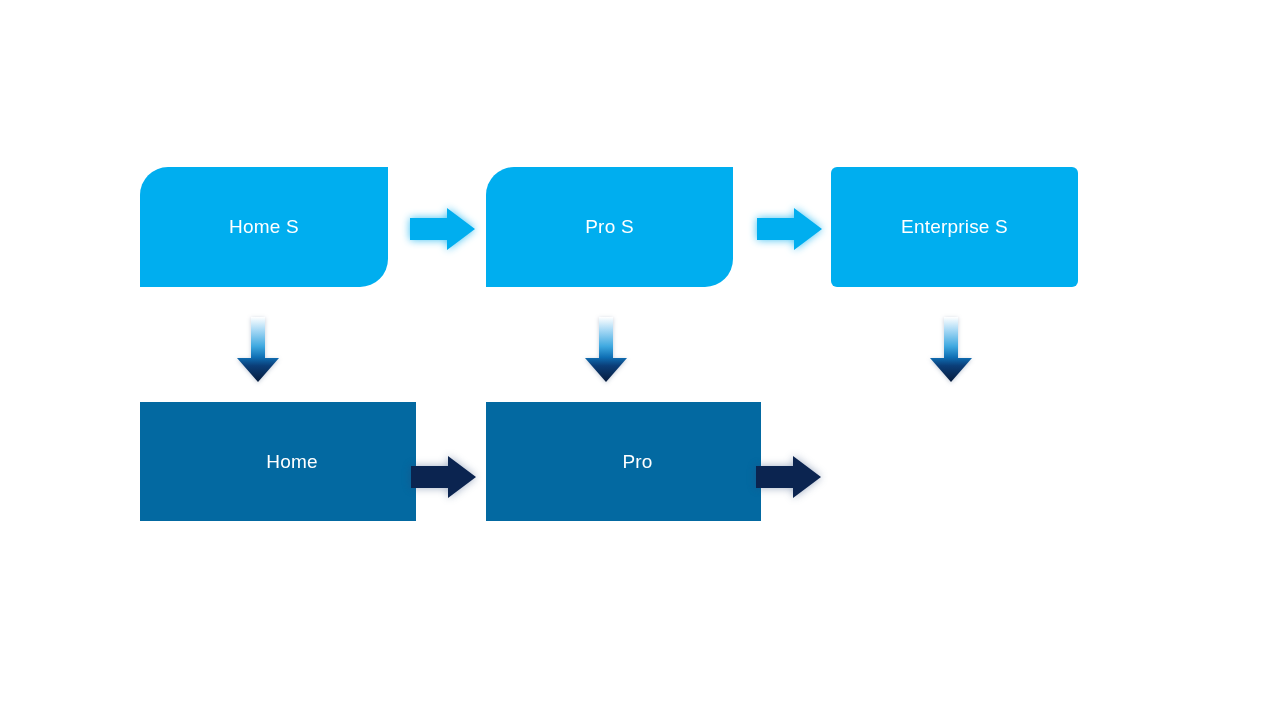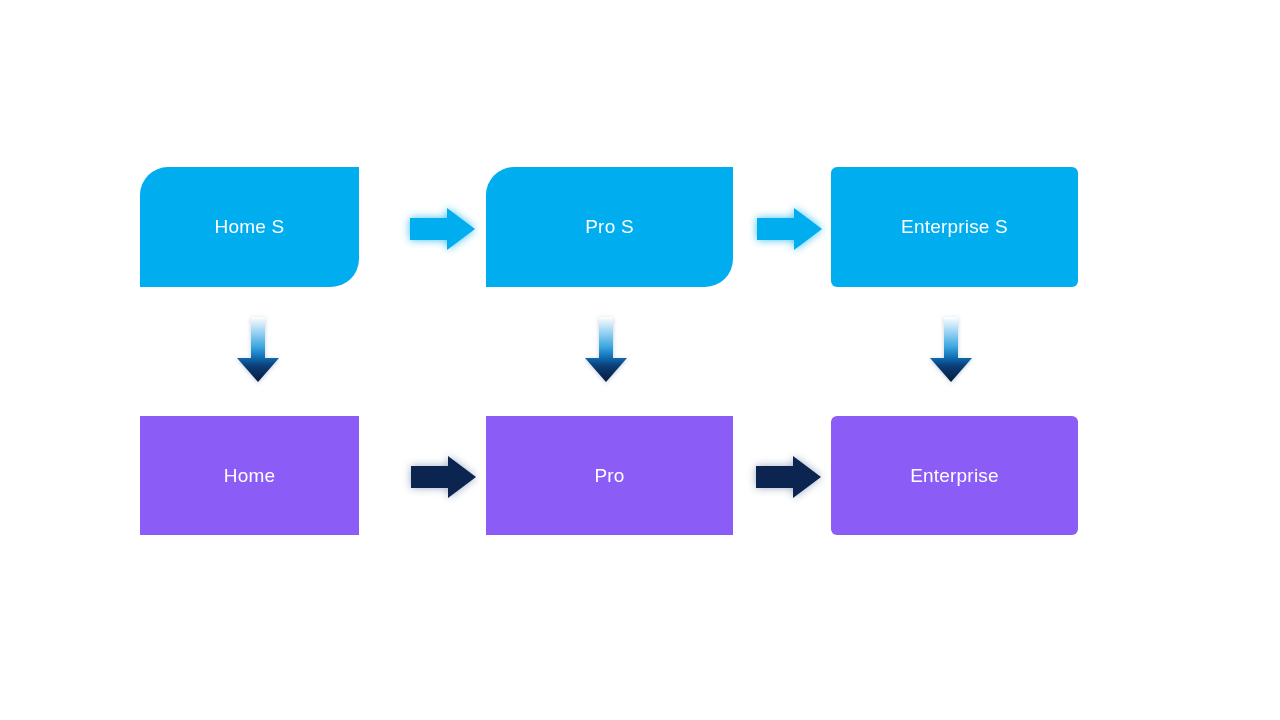--- a/index.html
+++ b/index.html
@@ -24,25 +24,26 @@
     font-size: 19px;
     letter-spacing: 0.2px;
   }
   .node-top {
     background: #00AEEF;
     border-radius: 28px 0 28px 0; 
     top: 167px;
     height: 120px;
   }
   .node-bottom {
-    background: #8b5cf6;
-    top: 416px;
+    background: #0369a1;
+    top: 402px;
     height: 119px;
+    padding-left: 28px;
   }
-  .col-0 { left: 140px; width: 219px; }
+  .col-0 { left: 140px; width: 248px; }
   .col-1 { left: 486px; width: 247px; align-items: center; }
   .col-2 { left: 831px; width: 247px; border-radius: 6px; }
 
   .h-arrow {
     position: absolute;
     width: 66px;
     height: 46px;
   }
   .h-arrow-light { filter: drop-shadow(0 0 4px rgba(0,174,239,0.75)); }
   .h-arrow-dark  { filter: drop-shadow(0 0 4px rgba(40,70,120,0.45)); }
@@ -129,23 +130,20 @@
       <polygon points="15,0 29,0 29,41 43,41 22,65 1,41 15,41" fill="url(#vg3)"></polygon>
     </svg>
   </div>
 
   <div class="node node-bottom col-0">
     <span>Home</span>
   </div>
   <div class="node node-bottom col-1">
     <span>Pro</span>
   </div>
-  <div class="node node-bottom col-2">
-    <span>Enterprise</span>
-  </div>
 
   <div class="h-arrow h-arrow-dark h-arrow-bottom" style="left:411px;">
     <svg width="66" height="46" viewBox="0 0 66 46">
       <polygon points="0,12 37,12 37,2 65,23 37,44 37,34 0,34" fill="#0B2450"></polygon>
     </svg>
   </div>
   <div class="h-arrow h-arrow-dark h-arrow-bottom" style="left:756px;">
     <svg width="66" height="46" viewBox="0 0 66 46">
       <polygon points="0,12 37,12 37,2 65,23 37,44 37,34 0,34" fill="#0B2450"></polygon>
     </svg>

